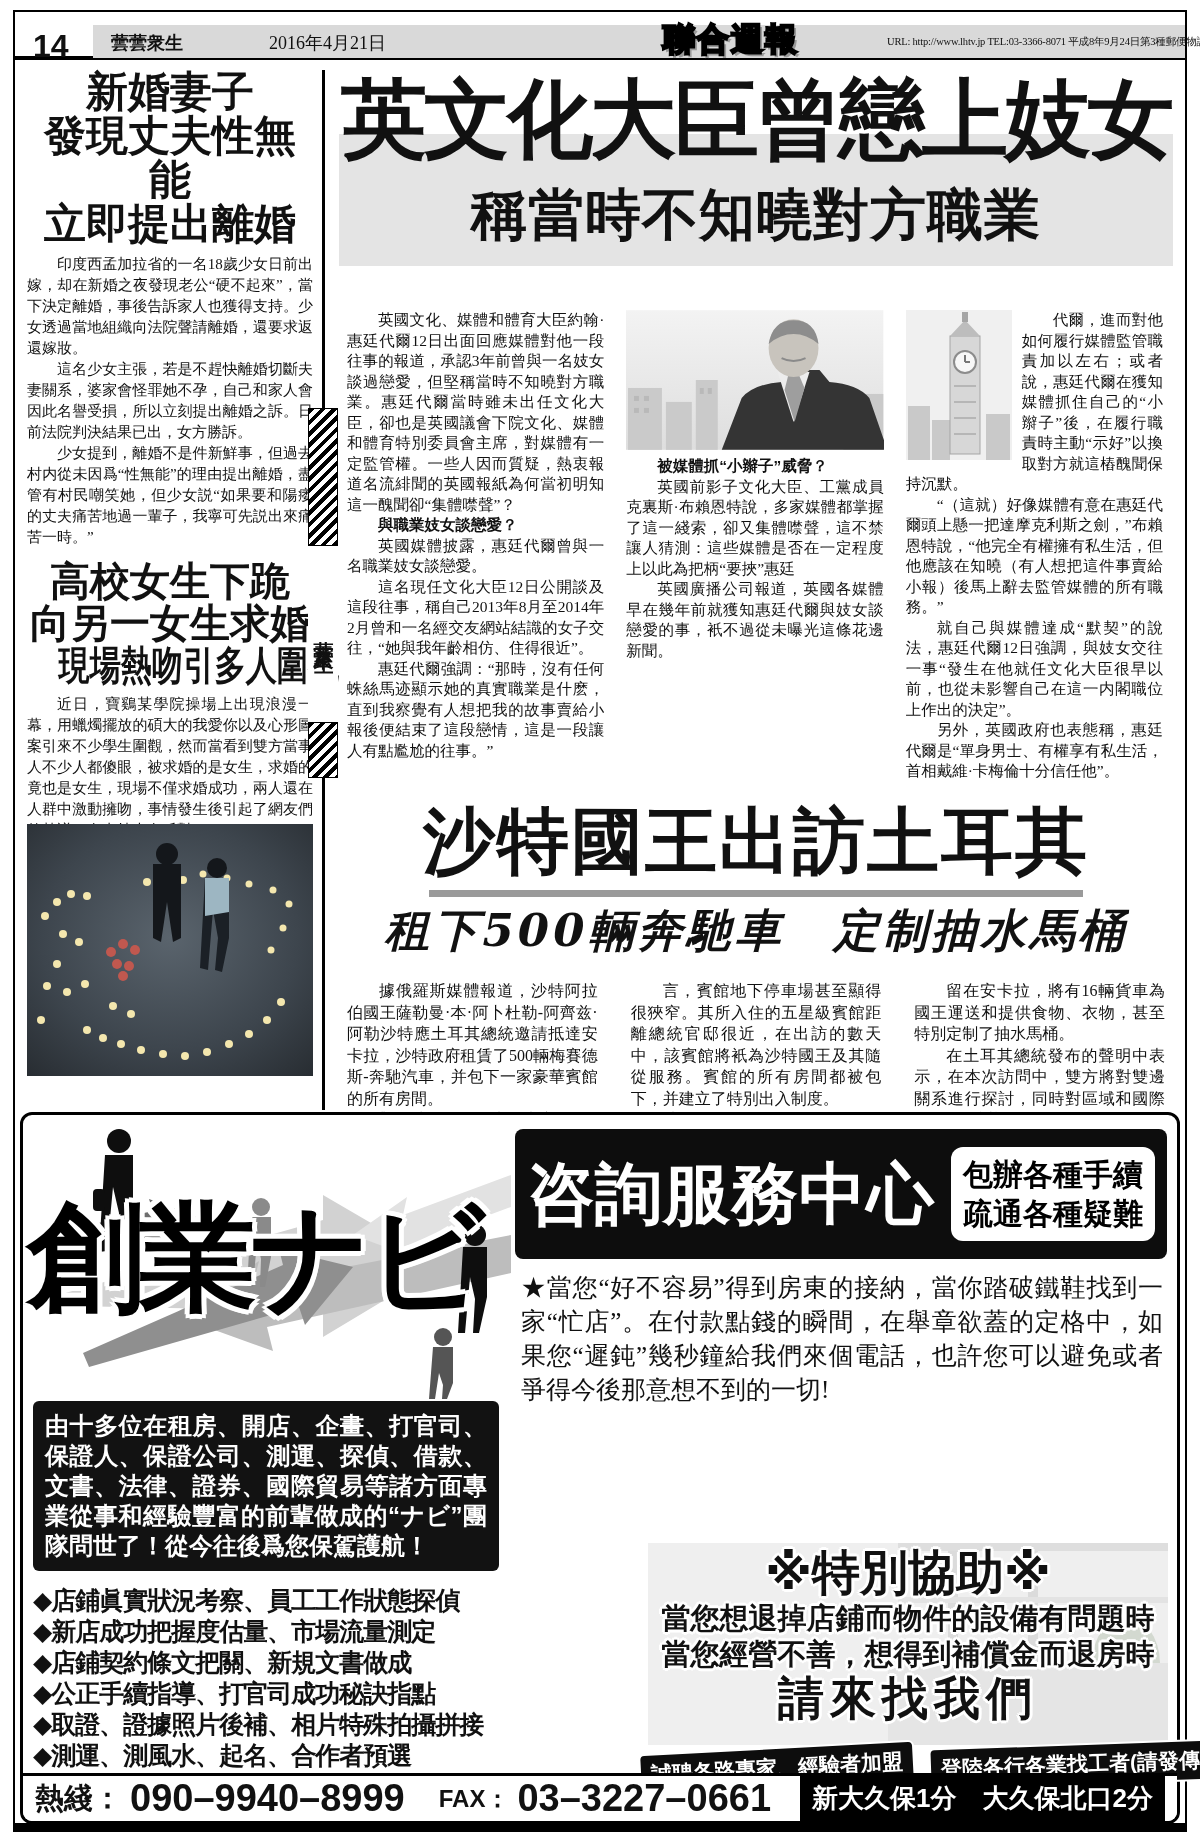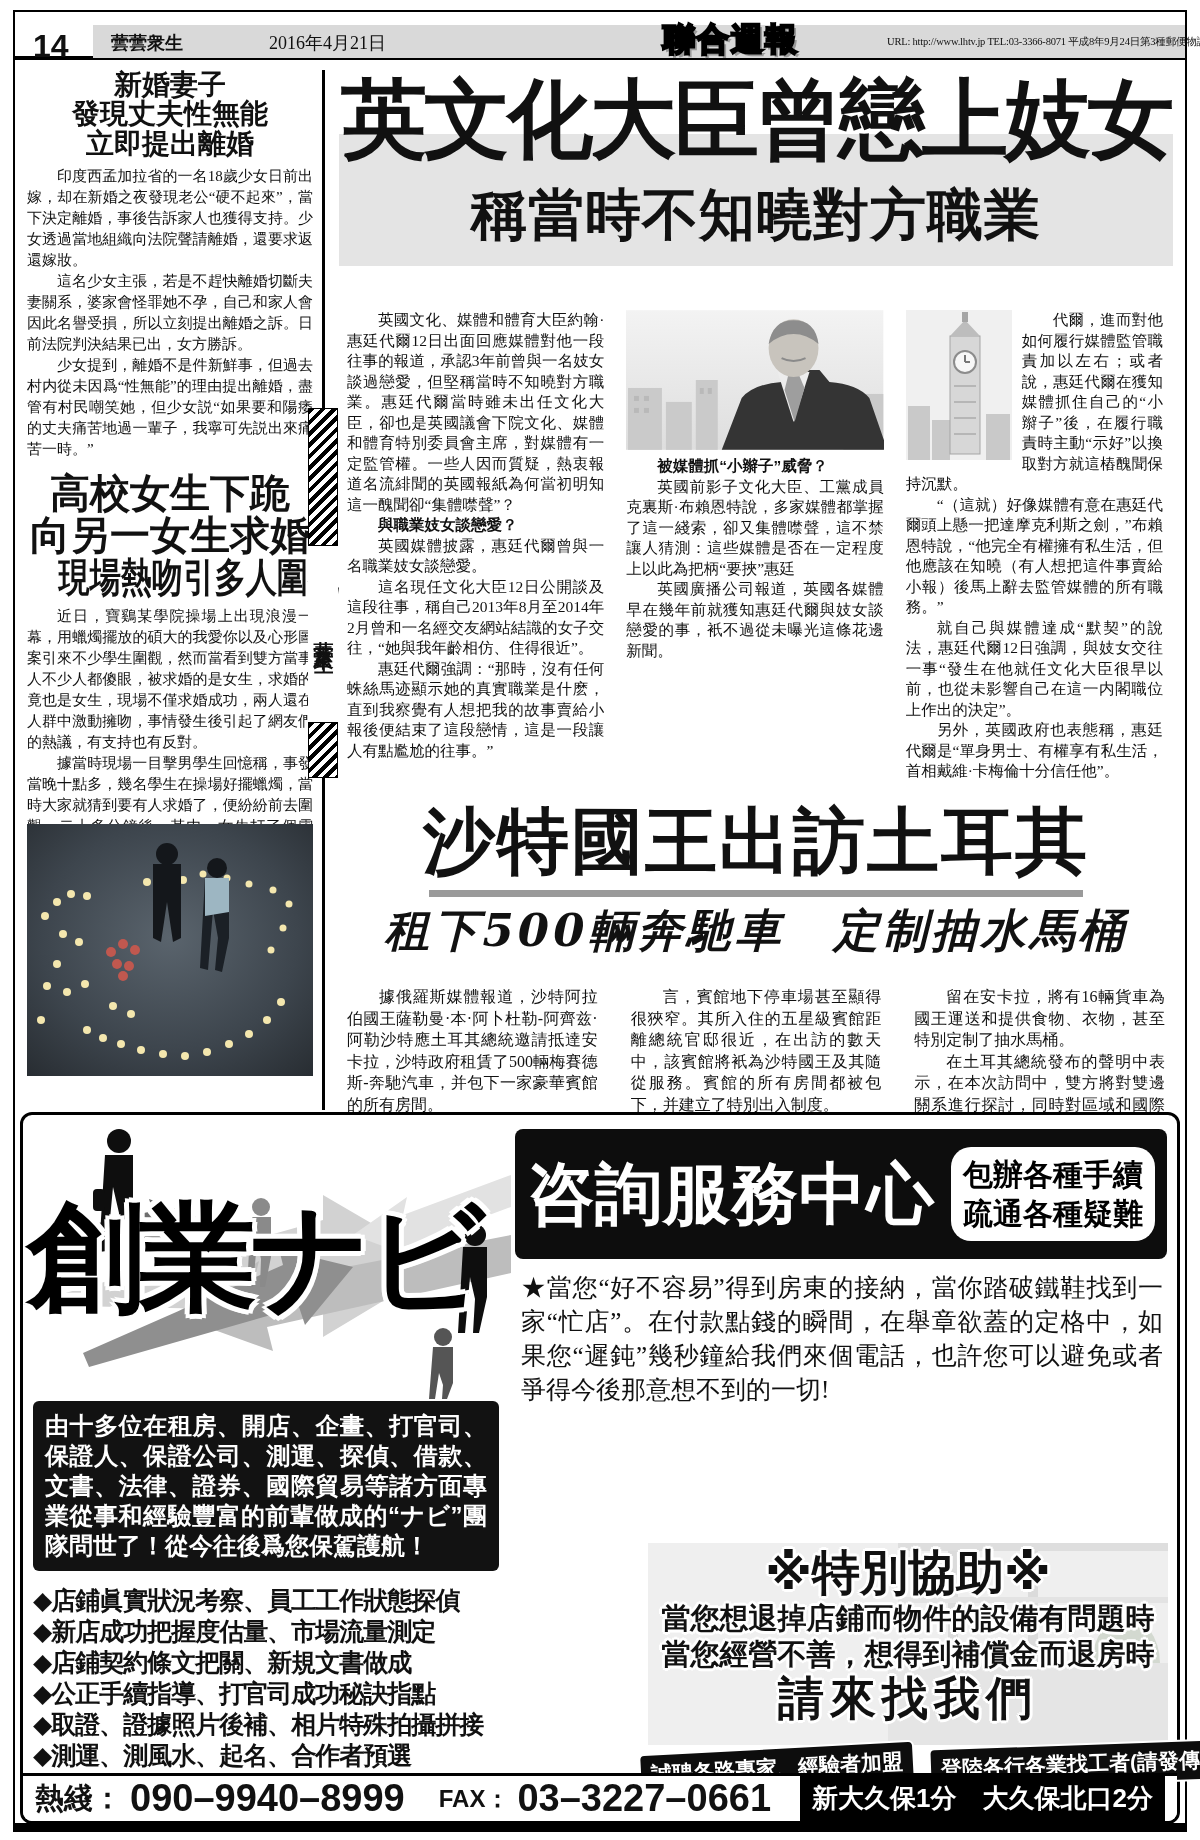--- a/index.html
+++ b/index.html
@@ -11,21 +11,21 @@
   .pheader{position:absolute;top:0;left:0;right:0;height:48px;border-bottom:4px solid #000;background:#fff;z-index:5}
   .pheader .grayband{position:absolute;left:78px;top:13px;right:0;height:33px;background:#d9d9d9}
   .pagenum{position:absolute;left:18px;top:16px;font-family:"Liberation Sans","DejaVu Sans",sans-serif;font-weight:900;font-size:32px}
   .section-name{position:absolute;left:96px;top:19px;font-weight:700;font-size:18px}
   .pdate{position:absolute;left:254px;top:19px;font-size:18px}
   .masthead{position:absolute;left:648px;top:6px;font-family:"Liberation Sans","DejaVu Sans",sans-serif;font-weight:900;font-size:32px;color:#fff;-webkit-text-stroke:2.5px #000;text-shadow:3px 3px 0 #9a9a9a;letter-spacing:2px}
   .hinfo{position:absolute;left:872px;top:23px;font-size:10.5px;white-space:nowrap;letter-spacing:-.2px}
 
   
   .leftcol{position:absolute;left:12px;top:58px;width:286px}
-  .lt1{font-family:"Liberation Sans","DejaVu Sans",sans-serif;font-weight:900;text-align:center;font-size:28px;line-height:1.05;margin-bottom:8px}
+  .lt1{font-family:"Liberation Sans","DejaVu Sans",sans-serif;font-weight:900;text-align:center;font-size:42px;line-height:1.05;margin-bottom:8px}
   .lt2{font-family:"Liberation Sans","DejaVu Sans",sans-serif;font-weight:900;text-align:center;font-size:40px;line-height:1.05;margin:12px 0 8px}
   .lt2 .squeeze{display:block;transform:scaleX(.78);transform-origin:center;white-space:nowrap}
   .lbody p{font-size:15px;line-height:21px;text-align:justify;text-indent:2em}
   .photo-proposal{position:absolute;left:0px;top:754px;width:286px;height:252px;display:block}
 
   
   .vline{position:absolute;left:307px;top:58px;width:3px;height:1040px;background:#000}
   .badge{position:absolute;left:293px;top:396px;width:30px;background:#fff;z-index:3}
   .stripes{height:138px;background:repeating-linear-gradient(135deg,#000 0 4px,#fff 4px 8px);border:1px solid #000}
   .stripes.small{height:56px}
@@ -42,33 +42,33 @@
   .mcol p{text-indent:2em;margin:0}
   .mcol p.sub{font-family:"Liberation Sans","DejaVu Sans",sans-serif;font-weight:700}
   .photo-minister{width:100%;height:140px;display:block;margin-bottom:6px}
   .photo-bigben{float:left;width:106px;height:150px;margin:0 10px 2px 0}
 
   
   .saudi{position:absolute;top:734px;left:0;right:0}
   .h3{font-family:"Liberation Sans","DejaVu Sans",sans-serif;font-weight:900;font-size:72px;text-align:center;letter-spacing:2px;line-height:1.05}
   .rule{width:78%;height:7px;background:#9a9a9a;margin:10px auto 8px}
   .scripthead{font-family:"DejaVu Serif","Liberation Serif",serif;font-style:italic;font-weight:700;font-size:45px;text-align:center;letter-spacing:4px;line-height:1.15}
-  .saudicols{display:flex;gap:33px;margin:30px 10px 0}
+  .saudicols{display:flex;gap:33px;margin:24px 10px 0}
   .scol{flex:1;font-size:16px;line-height:21.5px;text-align:justify}
   .scol p{text-indent:2em;margin:0}
 
   
   .ad{position:absolute;left:5px;top:1100px;width:1160px;height:712px;border:3px solid #000;border-radius:12px;background:#fff;z-index:4}
   .logo-wrap{position:absolute;left:0;top:0;width:488px;height:284px;overflow:hidden}
   .logo-svg{position:absolute;left:0;top:0;width:100%;height:100%}
   .logo-text{position:absolute;left:4px;top:64px;font-family:"Liberation Sans","DejaVu Sans",sans-serif;font-weight:900;font-size:118px;letter-spacing:-6px;color:#000;white-space:nowrap;
     text-shadow:-5px 0 0 #fff,5px 0 0 #fff,0 -5px 0 #fff,0 5px 0 #fff,-4px -4px 0 #fff,4px 4px 0 #fff,-4px 4px 0 #fff,4px -4px 0 #fff}
   .banner{position:absolute;left:492px;top:14px;right:10px;height:130px;background:#0d0d0d;border-radius:8px;display:flex;align-items:center;padding:0 12px}
   .banner-title{color:#fff;font-family:"Liberation Sans","DejaVu Sans",sans-serif;font-weight:900;font-size:67px;white-space:nowrap;letter-spacing:1px}
-  .banner-box{margin-left:auto;background:#fff;color:#000;border-radius:20px;padding:8px 12px;font-family:"Liberation Sans","DejaVu Sans",sans-serif;font-weight:900;font-size:30px;line-height:1.3;text-align:center;white-space:nowrap}
+  .banner-box{margin-left:auto;background:#fff;color:#000;border-radius:12px;padding:8px 12px;font-family:"Liberation Sans","DejaVu Sans",sans-serif;font-weight:900;font-size:30px;line-height:1.3;text-align:center;white-space:nowrap}
   .stars{position:absolute;left:498px;top:156px;right:14px}
   .stars p{font-size:25px;line-height:34px;text-align:justify;margin-bottom:4px}
   .introbox{position:absolute;left:10px;top:286px;width:466px;background:#121212;color:#fff;border-radius:6px;padding:10px 12px;font-family:"Liberation Sans","DejaVu Sans",sans-serif;font-weight:900;font-size:24px;line-height:30px;text-align:justify}
   .bullets{position:absolute;left:10px;top:470px;width:500px;list-style:none}
   .bullets li{font-family:"Liberation Sans","DejaVu Sans",sans-serif;font-weight:900;font-size:25px;line-height:31px;letter-spacing:-1px;white-space:nowrap}
   .special{position:absolute;left:625px;top:428px;width:520px;height:202px;overflow:hidden}
   .special .bgsvg{position:absolute;left:0;top:0;width:100%;height:100%}
   .sp-inner{position:relative;text-align:center;font-family:"Liberation Sans","DejaVu Sans",sans-serif;font-weight:900;
     text-shadow:-3px 0 0 #fff,3px 0 0 #fff,0 -3px 0 #fff,0 3px 0 #fff,-2px -2px 0 #fff,2px 2px 0 #fff,-2px 2px 0 #fff,2px -2px 0 #fff}
   .sp-title{font-size:48px;line-height:1.1;margin-top:4px}

